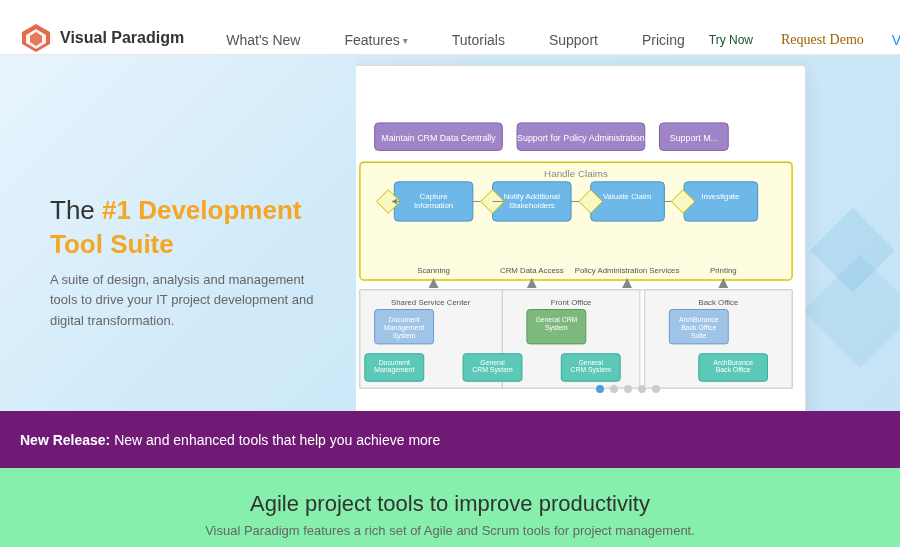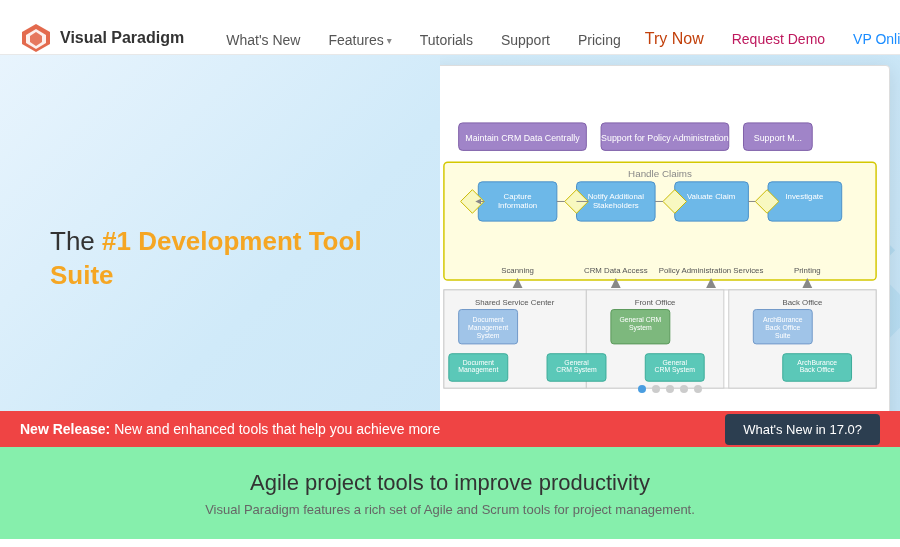--- a/index.html
+++ b/index.html
@@ -28,21 +28,21 @@
     }
     .logo-text {
       font-size: 16px;
       font-weight: 600;
       color: #333;
       white-space: nowrap;
     }
     .nav-links {
       display: flex;
       align-items: center;
-      gap: 4px;
+      gap: 20px;
       flex: 1;
     }
     .nav-link {
       font-size: 14px;
       color: #555;
       padding: 6px 12px;
       cursor: pointer;
       text-decoration: none;
       display: flex;
       align-items: center;
@@ -52,32 +52,33 @@
     .nav-link .chevron {
       font-size: 10px;
       color: #888;
     }
     .nav-right {
       display: flex;
       align-items: center;
       gap: 4px;
     }
     .nav-btn-try {
-      font-size: 16px;
-      color: #c2410c;
+      font-size: 12px;
+      color: #14532d;
       padding: 6px 12px;
       cursor: pointer;
       white-space: nowrap;
     }
     .nav-btn-demo {
       font-size: 14px;
-      color: #be185d;
+      color: #a16207;
       padding: 6px 12px;
       cursor: pointer;
       white-space: nowrap;
+      font-family: Liberation Serif, serif;
     }
     .nav-btn-vp {
       font-size: 14px;
       color: #1a8cff;
       padding: 6px 12px;
       cursor: pointer;
       white-space: nowrap;
     }
 
     
@@ -104,21 +105,21 @@
       position: absolute;
       right: 0px;
       bottom: 60px;
       width: 80px;
       height: 80px;
       background: rgba(100,180,220,0.15);
       transform: rotate(45deg);
     }
 
     .hero-left {
-      width: 440px;
+      width: 356px;
       padding: 60px 40px 40px 50px;
       display: flex;
       flex-direction: column;
       justify-content: center;
       margin-top: 40px;
     }
     .hero-headline {
       font-size: 26px;
       color: #333;
       font-weight: 400;
@@ -186,22 +187,22 @@
       border-radius: 50%;
       background: #ccc;
       cursor: pointer;
     }
     .dot.active {
       background: #4a9de0;
     }
 
     
     .banner {
-      background: #ef4444;
-      height: 36px;
+      background: #701a75;
+      height: 57px;
       display: flex;
       align-items: center;
       padding: 0 20px;
       gap: 10px;
     }
     .banner-text {
       font-size: 14px;
       color: #fff;
       flex: 1;
     }
@@ -276,20 +277,21 @@
 </nav>
 
 <section class="hero">
   <div class="hero-bg-shape"></div>
   <div class="hero-bg-shape2"></div>
 
   <div class="hero-left">
     <h1 class="hero-headline">
       <span>The </span><span class="highlight">#1 Development Tool Suite</span>
     </h1>
+    <p class="hero-desc">A suite of design, analysis and management tools to drive your IT project development and digital transformation.</p>
   </div>
 
   <div class="hero-right">
     <div class="diagram-container">
       <svg class="diagram-svg" viewBox="0 0 450 290" xmlns="http://www.w3.org/2000/svg">
 
         <rect x="20" y="10" width="130" height="28" rx="4" fill="#a084c8" stroke="#8060a8" stroke-width="1"></rect>
         <text x="85" y="28" text-anchor="middle" font-size="9" fill="white">Maintain CRM Data Centrally</text>
 
         <rect x="165" y="10" width="130" height="28" rx="4" fill="#a084c8" stroke="#8060a8" stroke-width="1"></rect>
@@ -389,19 +391,18 @@
       <div class="dot"></div>
       <div class="dot"></div>
     </div>
   </div>
 </section>
 
 <div class="banner">
   <p class="banner-text">
     <strong>New Release:</strong><span> New and enhanced tools that help you achieve more</span>
   </p>
-  <button class="banner-btn">What's New in 17.0?</button>
 </div>
 
 <div class="bottom-section">
   <h2 class="bottom-title">Agile project tools to improve productivity</h2>
   <p class="bottom-desc">Visual Paradigm features a rich set of Agile and Scrum tools for project management.</p>
 </div>
 
 </body></html>

